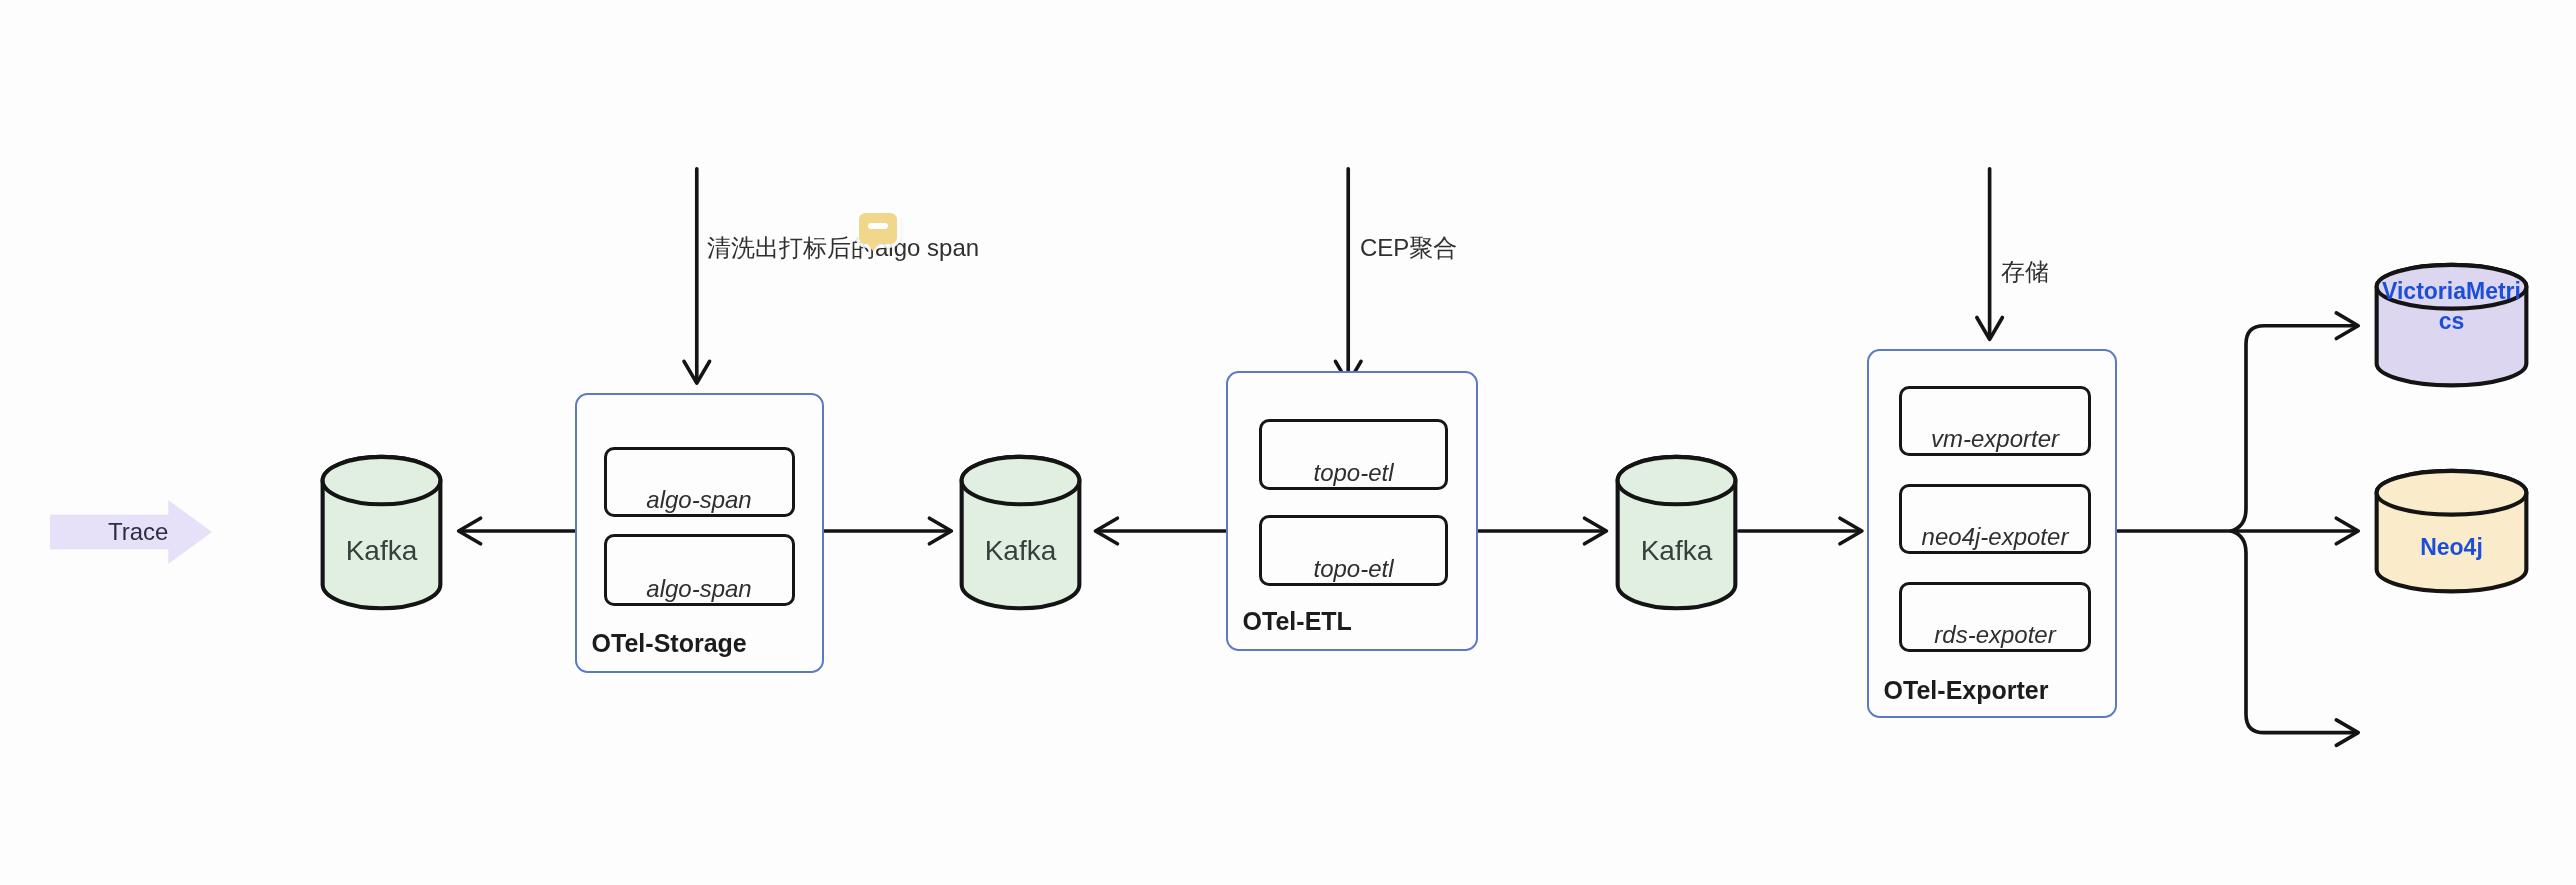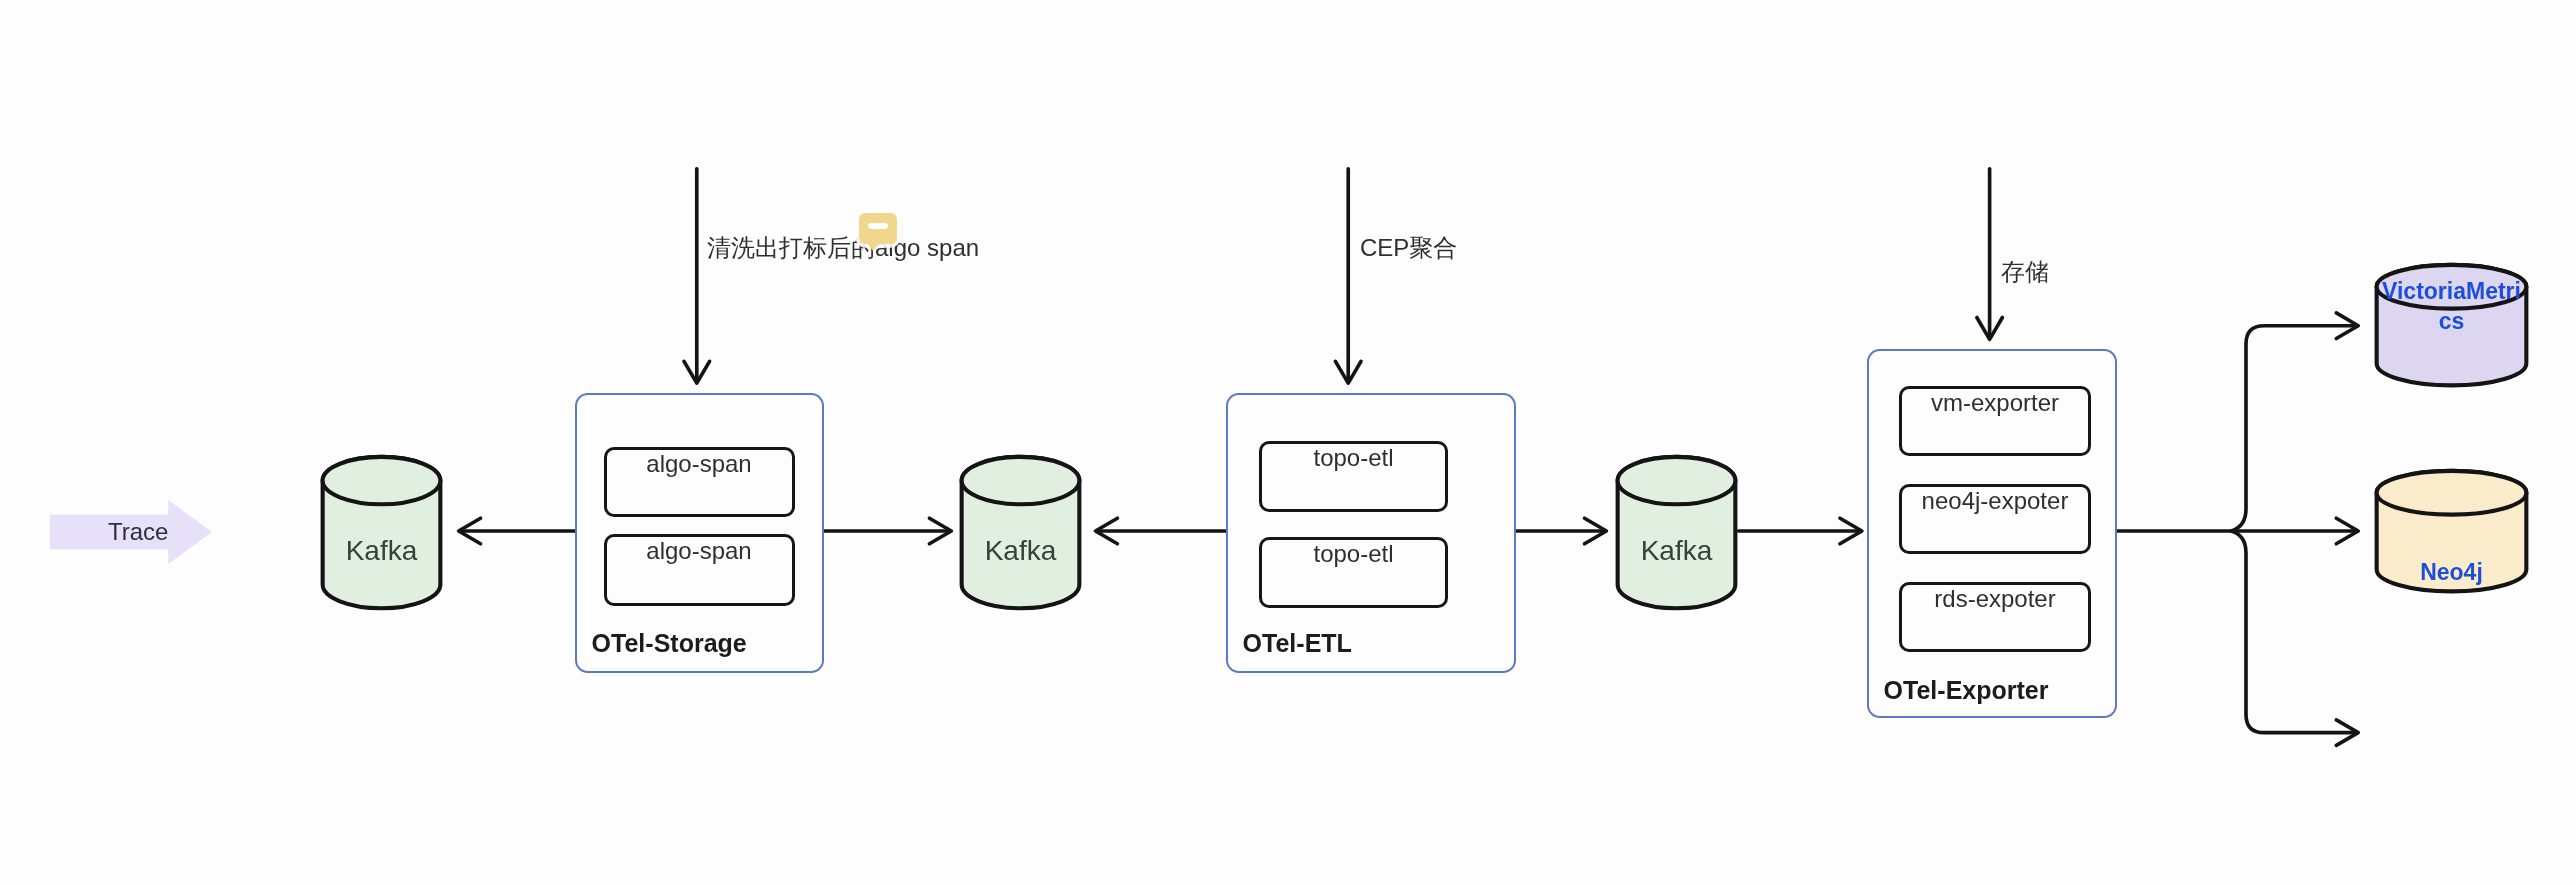--- a/index.html
+++ b/index.html
@@ -33,35 +33,35 @@
   .cyl-label {
     position: absolute; left: 0; right: 0; text-align: center;
     font-size: 28px; color: #36413c; pointer-events: none;
   }
   .cyl.kafka .cyl-label { top: 82px; }
   .db-label {
     position: absolute; left: 7.3px; right: 7.3px; text-align: center;
     font-weight: 700; font-size: 23px; line-height: 1.3;
     color: #1d4ed8; overflow-wrap: anywhere; pointer-events: none;
   }
-  .db-label.single { top: 66px; margin-top: 25px; }
+  .db-label.single { top: 66px; }
   .db-label.multi  { top: 16.4px; }
 
   
   .group {
     position: absolute;
     border: 2.7px solid #5b79c4; border-radius: 12.8px;
     background: #fdfdfd;
   }
   .group-item {
     position: absolute;
     border: 3.7px solid #161616; border-radius: 10px;
     background: #fdfdfd;
-    display: flex; align-items: flex-start; justify-content: center;
-    font-size: 24px; color: #2f2f2f; white-space: nowrap;
+    display: flex; align-items: flex-end; justify-content: center;
+    font-size: 24px; color: #2f2f2f; white-space: nowrap; font-style: italic;
   }
   .group-title {
     position: absolute; left: 14.6px;
     font-weight: 700; font-size: 25px; color: #1c1c1c; white-space: nowrap;
   }
 
   
   .ann {
     position: absolute; font-size: 24px; color: #2f2f2f; white-space: nowrap;
   }
@@ -156,21 +156,21 @@
   <div class="group" style="left:575px; top:393px; width:245px; height:276px;">
     <div class="group-item" style="left:26.5px; top:52px; width:185px; height:64px;">
       <span>algo-span</span>
     </div>
     <div class="group-item" style="left:26.5px; top:139px; width:185px; height:66px;">
       <span>algo-span</span>
     </div>
     <div class="group-title" style="bottom:12.8px;">OTel-Storage</div>
   </div>
 
-  <div class="group" style="left:1226px; top:393px; width:248px; height:276px;padding-left:38px;">
+  <div class="group" style="left:1226px; top:371px; width:248px; height:276px;">
     <div class="group-item" style="left:31px; top:46px; width:183px; height:65px;">
       <span>topo-etl</span>
     </div>
     <div class="group-item" style="left:31px; top:142px; width:183px; height:65px;">
       <span>topo-etl</span>
     </div>
     <div class="group-title" style="bottom:12.8px;">OTel-ETL</div>
   </div>
 
   <div class="group" style="left:1867px; top:349px; width:246px; height:365px;">

